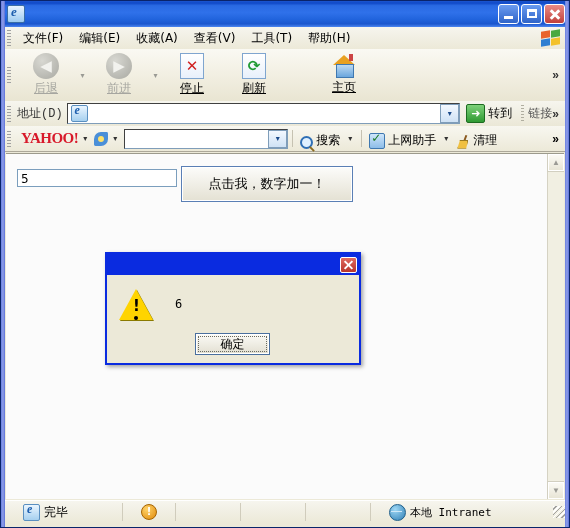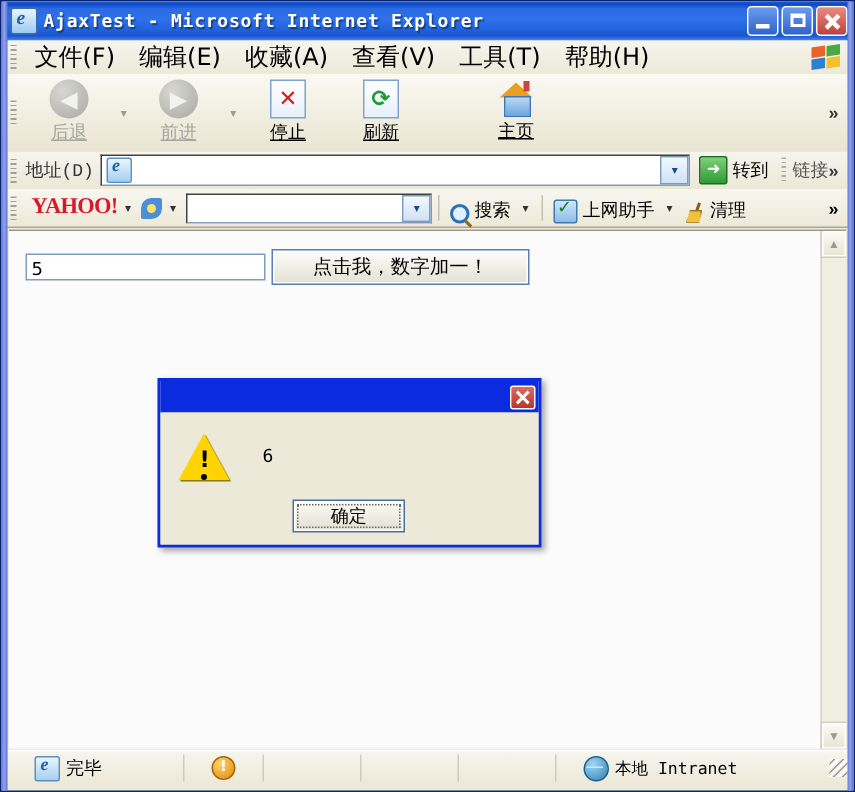--- a/index.html
+++ b/index.html
@@ -94,21 +94,21 @@
     background: linear-gradient(to bottom,#f6f5ee,#ece9d8);
     display: flex; align-items: center;
     border-bottom: 1px solid #d4d0c0;
   }
   .grip {
     width: 4px; height: 16px; margin: 0 4px 0 2px;
     background-image: repeating-linear-gradient(to bottom,#a0a0a0 0 1px,transparent 1px 3px);
     flex: none;
   }
   .menu-item {
-    padding: 2px 8px; color: #000; font-size: 16px; white-space: nowrap;
+    padding: 2px 8px; color: #000; font-size: 12px; white-space: nowrap;
     font-family: "DejaVu Sans", sans-serif;
   }
   .win-flag {
     margin-left: auto; margin-right: 4px; width: 20px; height: 17px;
     position: relative; flex: none;
   }
   .win-flag i {
     position: absolute; width: 9px; height: 7px; display:block;
   }
   .wf1 { left:0; top:1px; background:#e8632a; transform: skewY(-8deg); }
@@ -314,21 +314,21 @@
   .txtbox {
     position: absolute; left: 11px; top: 15px;
     width: 160px; height: 18px;
     background: #fff; border: 1px solid #7b9ebd;
     font-family: "DejaVu Sans", sans-serif; font-size: 12px;
     color: #000; padding: 1px 3px; box-sizing: border-box;
     line-height: 16px;
   }
   .pagebtn {
     position: absolute; left: 175px; top: 12px;
-    width: 172px; height: 24px;
+    width: 172px; height: 36px;
     background: linear-gradient(to bottom,#fcfcfa,#e4e1d3);
     border: 1px solid #5a7fb5;
     box-shadow: inset 0 0 0 1px #ffffff;
     font-family: "DejaVu Sans", sans-serif; font-size: 13px;
     color: #000; display:flex; align-items:center; justify-content:center;
     box-sizing: border-box;
   }
 
   
   .vscroll {
@@ -472,21 +472,20 @@
 
   .hidden-overflow { overflow: hidden; white-space: nowrap; text-overflow: clip; }
 </style>
 </head>
 <body>
 
 <div class="window">
 
   <div class="titlebar">
     <div class="title-icon"></div>
-    <div class="title-text">AjaxTest - Microsoft Internet Explorer</div>
     <div class="title-buttons">
       <div class="tb-btn tb-min"></div>
       <div class="tb-btn tb-max"></div>
       <div class="tb-btn tb-close"></div>
     </div>
   </div>
 
   <div class="menubar">
     <div class="grip"></div>
     <div class="menu-item">文件(F)</div>

